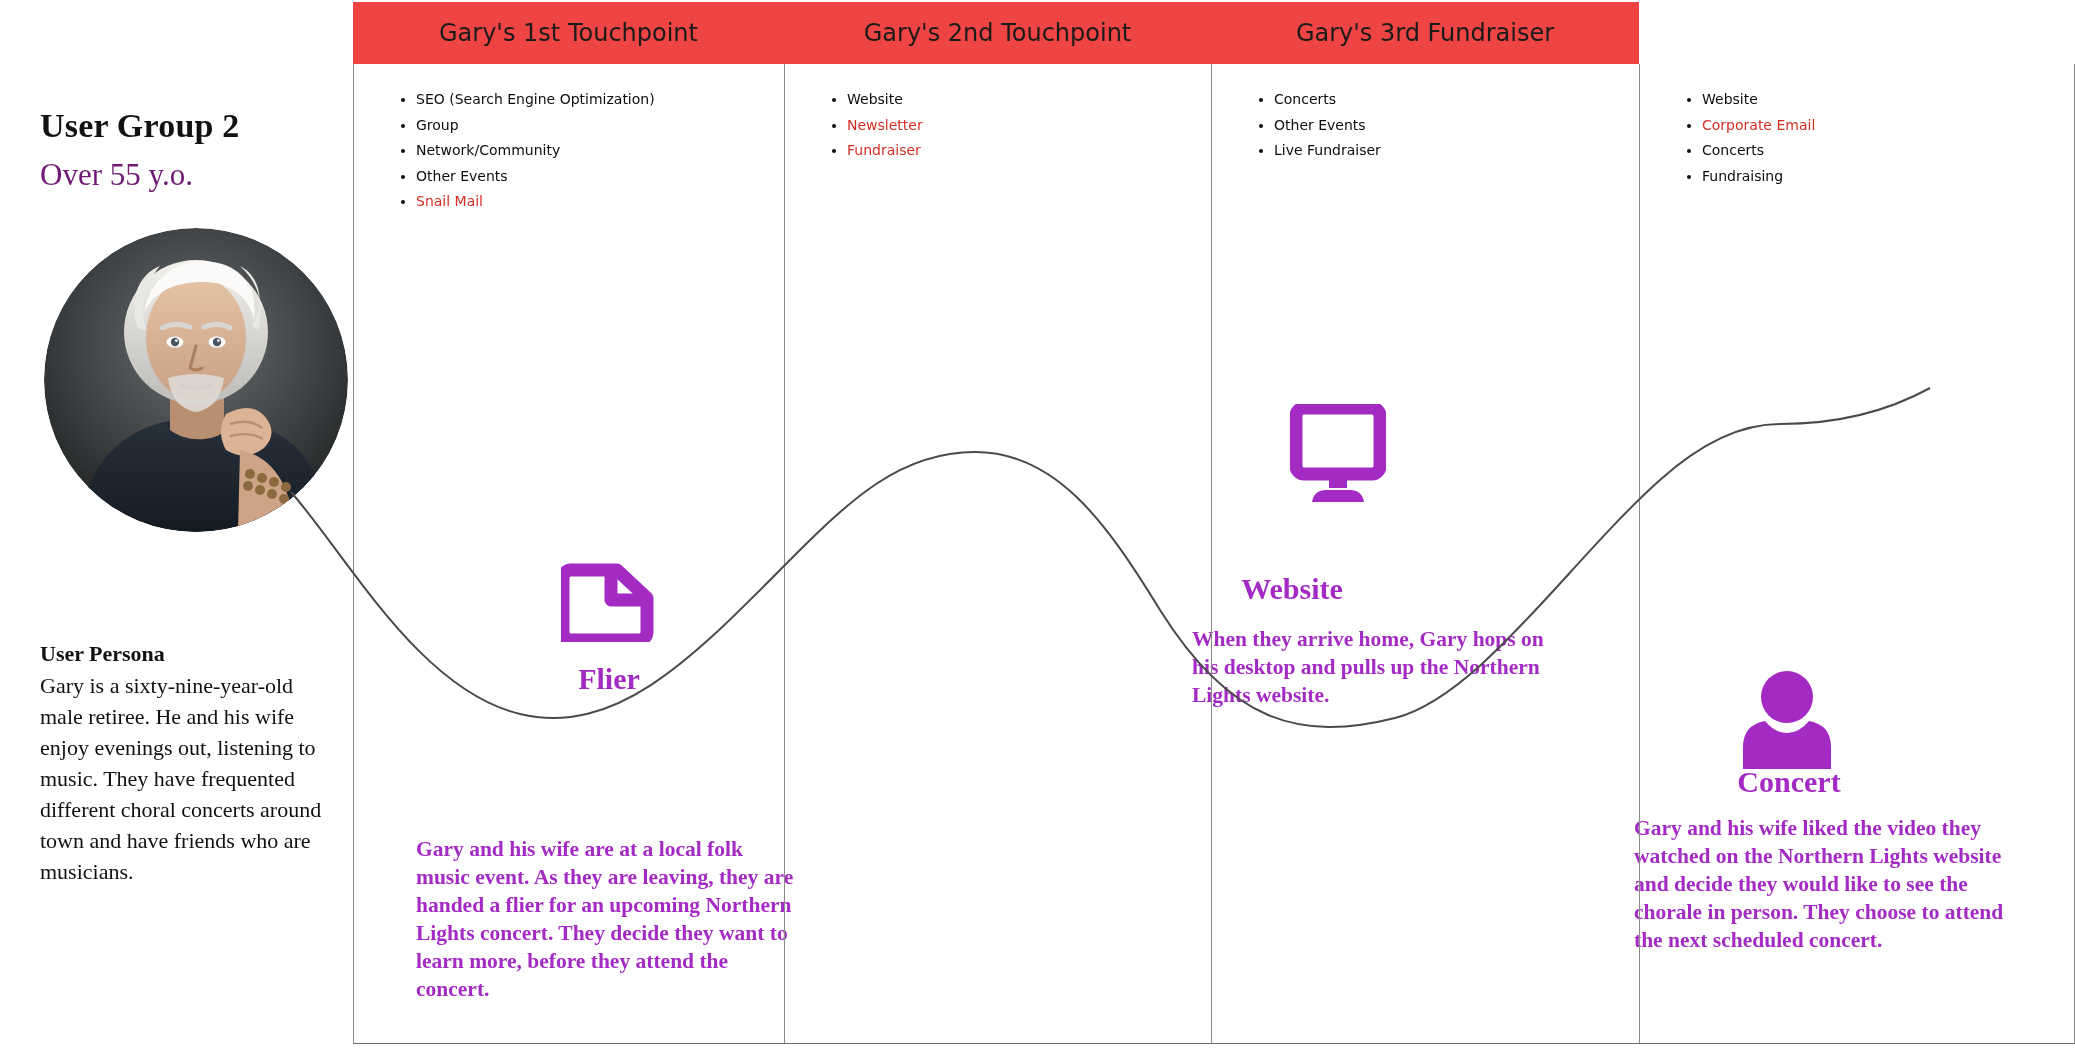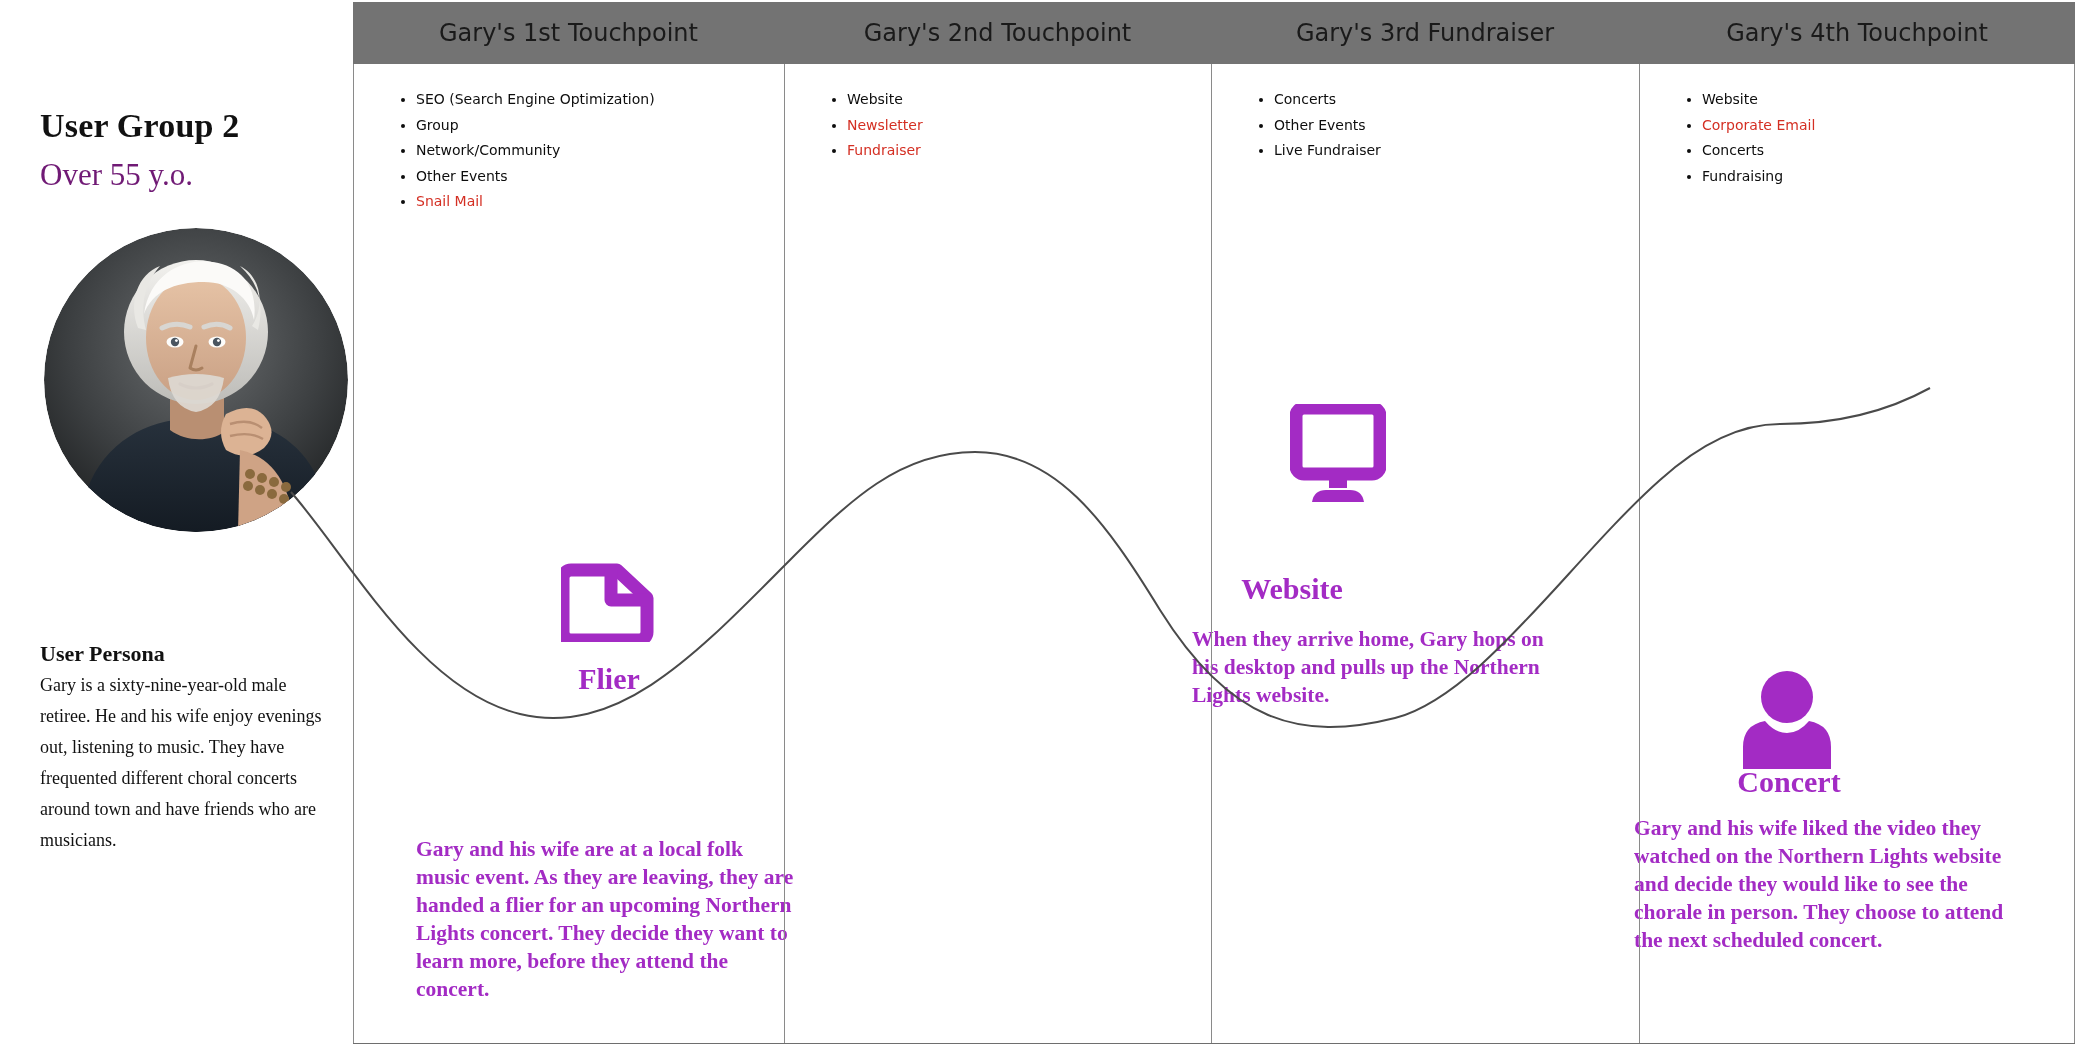--- a/index.html
+++ b/index.html
@@ -27,29 +27,29 @@
     position:absolute;left:44px;top:228px;width:304px;height:304px;
     border-radius:50%;overflow:hidden;
   }
   #persona-photo svg{display:block;width:304px;height:304px;}
   #persona-heading{
     position:absolute;left:40px;top:641px;
     font-size:22px;font-weight:bold;color:#111;
   }
   #persona-body{
     position:absolute;left:40px;top:670px;width:300px;
-    font-size:18px;line-height:31px;color:#111;
+    font-size:22px;line-height:31px;color:#111;
   }
   
   #journey{
     position:absolute;left:353px;top:0;width:1722px;height:1050px;
   }
   .col-header{
     position:absolute;top:2px;height:62px;
-    background:#737373;
+    background:#ef4444;
     display:flex;align-items:center;justify-content:center;
     font-family:"DejaVu Sans", sans-serif;
     font-size:24px;color:#1a1a1a;font-weight:400;
     box-sizing:border-box;
   }
   .col-body{
     position:absolute;top:64px;height:979px;
     box-sizing:border-box;
     border-left:1px solid #8a8a8a;
   }
@@ -176,21 +176,20 @@
   <div id="persona-heading">User Persona</div>
 
   <div id="persona-body">Gary is a sixty-nine-year-old male retiree. He and his wife enjoy evenings out, listening to music. They have frequented different choral concerts around town and have friends who are musicians.</div>
 </div>
 
 <div id="journey">
 
   <div class="col-header" style="left:0;width:431px;">Gary's 1st Touchpoint</div>
   <div class="col-header" style="left:431px;width:427px;">Gary's 2nd Touchpoint</div>
   <div class="col-header" style="left:858px;width:428px;">Gary's 3rd Fundraiser</div>
-  <div class="col-header" style="left:1286px;width:436px;">Gary's 4th Touchpoint</div>
 
   <div class="col-body" style="left:0;width:431px;">
     <ul class="bullets">
       <li>SEO (Search Engine Optimization)</li>
       <li>Group</li>
       <li>Network/Community</li>
       <li>Other Events</li>
       <li class="alert">Snail Mail</li>
     </ul>
 

